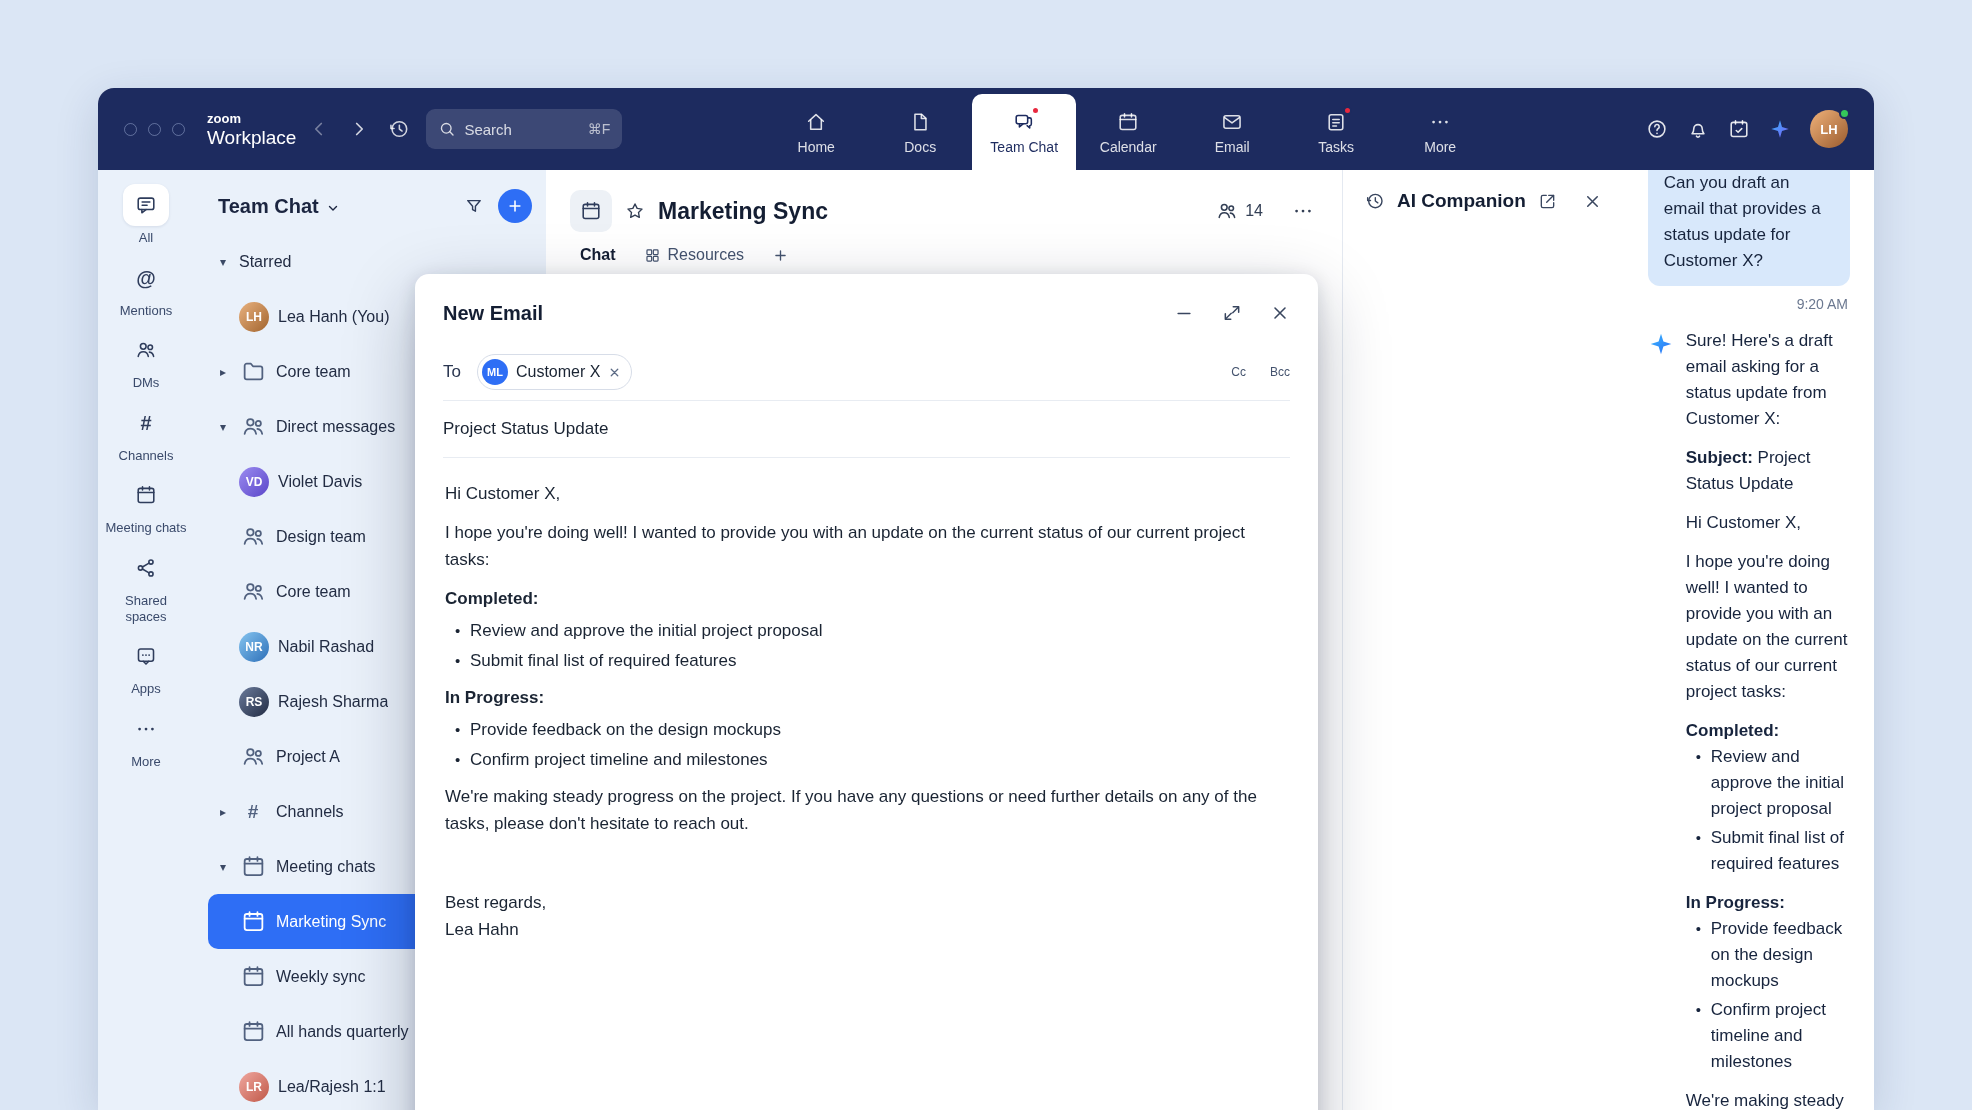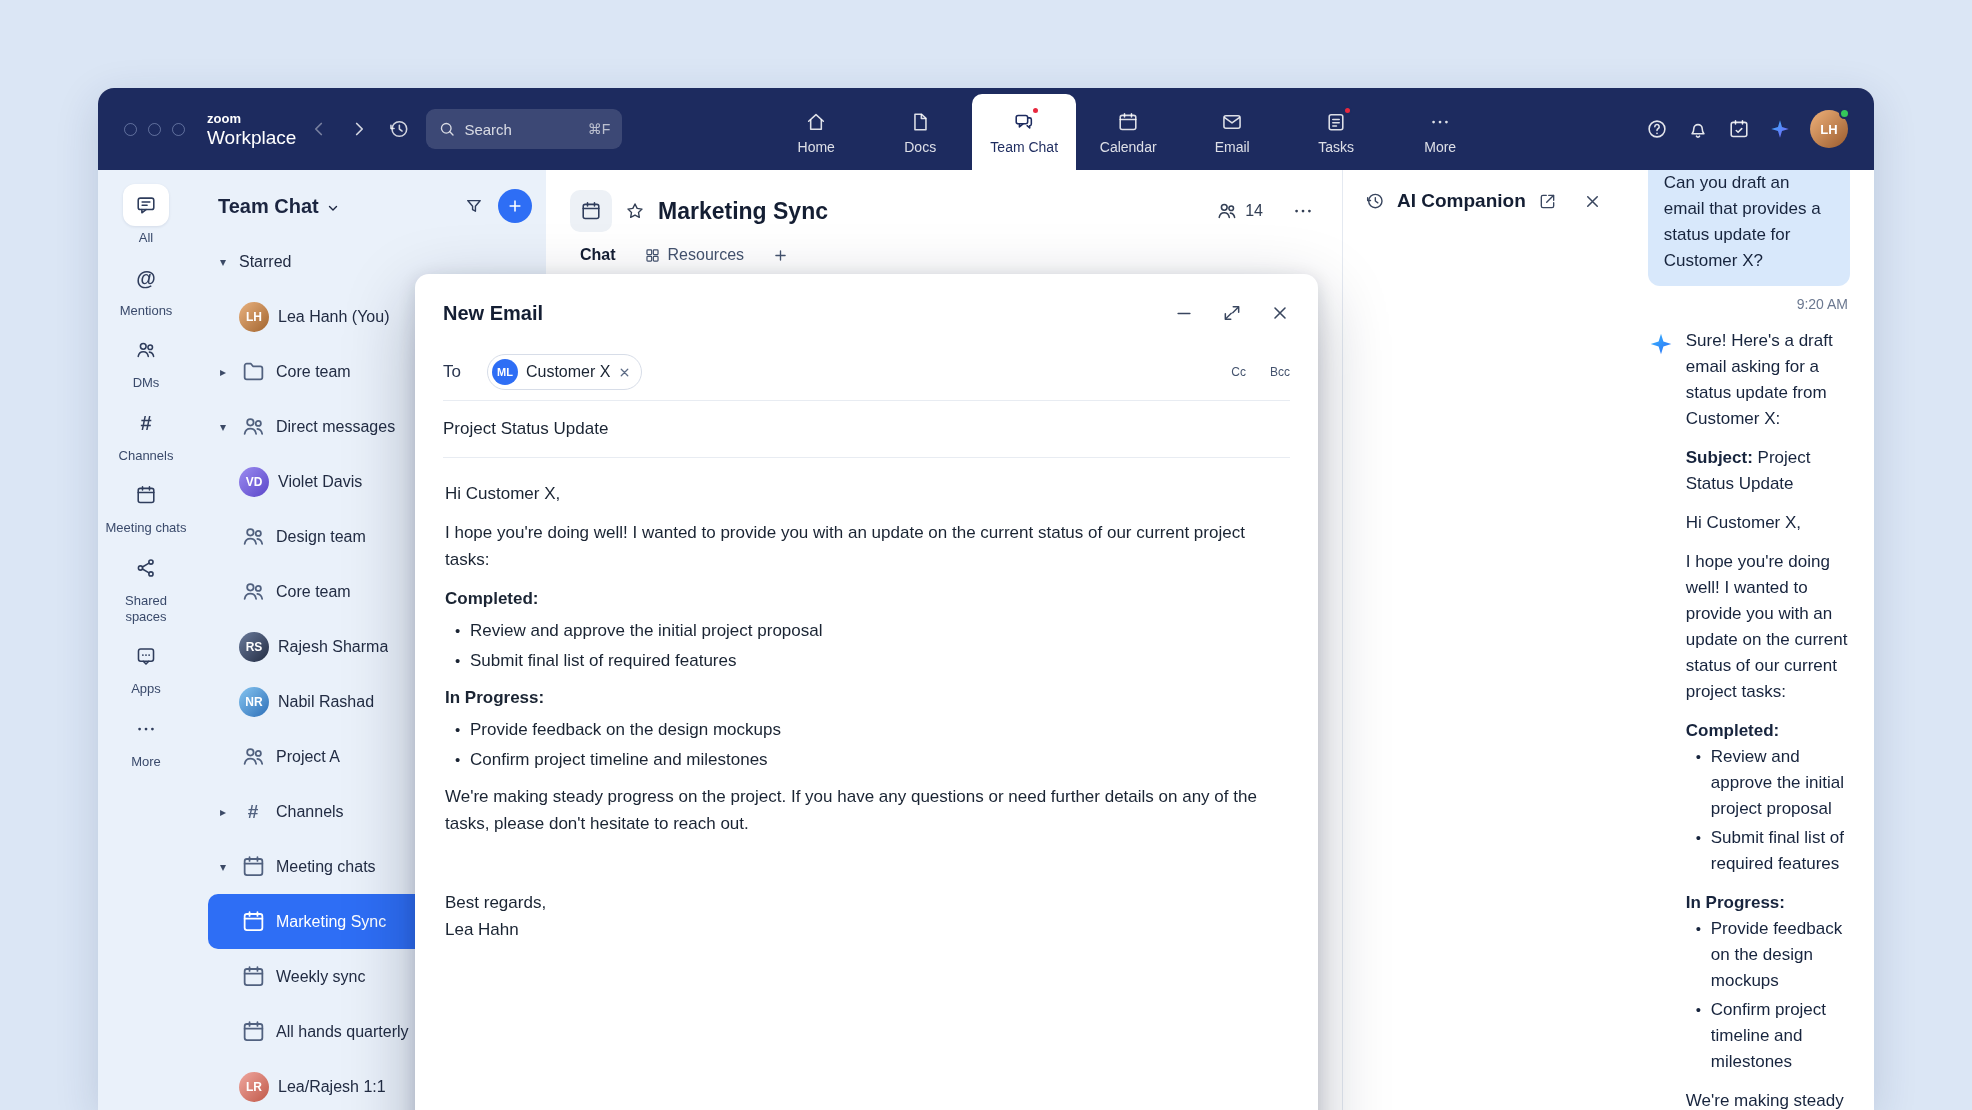--- a/index.html
+++ b/index.html
@@ -116,21 +116,21 @@
   .feedback { display:flex; gap:16px; padding:8px 0 20px; margin-left:38px; color:#43506a; }
 
   
   .modal { position:absolute; left:317px; top:186px; width:903px; height:996px; background:#fff;
            border-radius:14px; box-shadow:0 24px 70px rgba(10,20,50,.28), 0 4px 18px rgba(10,20,50,.14);
            display:flex; flex-direction:column; z-index:40; padding:0 28px; }
   .modal-header { display:flex; align-items:center; height:62px; margin-top:8px; }
   .modal-title { font-size:20px; font-weight:700; color:#141e33; }
   .modal-actions { margin-left:auto; display:flex; gap:28px; color:#39465f; }
   .field { display:flex; align-items:center; min-height:57px; border-bottom:1px solid #e8ecf2;
-           font-size:17px; color:#2a3650; gap:26px; }
+           font-size:17px; color:#2a3650; gap:16px; }
   .chip { display:flex; align-items:center; gap:8px; border:1px solid #d7dde8; border-radius:999px;
           padding:4px 10px 4px 4px; font-size:16px; color:#1a2433; cursor:pointer; }
   .chip-avatar { width:26px; height:26px; border-radius:50%; background:#2e6ef5; color:#fff; font-size:11px;
                  font-weight:700; display:flex; align-items:center; justify-content:center; }
   .chip-x { color:#5c6b85; display:flex; }
   .ccbcc { margin-left:auto; display:flex; gap:24px; color:#44536e; font-size:12px; }
   .ccbcc span { cursor:pointer; }
   .subject-row { color:#1a2433; }
   .editor { flex:1; padding:22px 2px 0; font-size:17px; line-height:27px; color:#1a2433; overflow:hidden; cursor:text; }
   .editor p { margin:0 0 12px; }
@@ -452,26 +452,26 @@
               <svg class="i" viewBox="0 0 24 24" fill="none" stroke="currentColor" stroke-width="1.7" stroke-linecap="round" stroke-linejoin="round">
                 <circle cx="9" cy="8" r="3.1"></circle>
                 <path d="M3.5 19c.6-3.2 2.9-5 5.5-5s4.9 1.8 5.5 5"></path>
                 <circle cx="16.6" cy="9" r="2.5"></circle>
                 <path d="M15.7 14.3c2.3.3 4.1 1.9 4.6 4.7"></path>
               </svg>
             </span>
           <span class="row-label">Core team</span>
         </div>
         <div class="row child">
+          <span class="avatar av-nr">NR</span>
+          <span class="row-label">Nabil Rashad</span>
+        </div>
+        <div class="row child">
           <span class="avatar av-rs">RS</span>
           <span class="row-label">Rajesh Sharma</span>
-        </div>
-        <div class="row child">
-          <span class="avatar av-nr">NR</span>
-          <span class="row-label">Nabil Rashad</span>
         </div>
         <div class="row child">
           <span class="row-icon">
               <svg class="i" viewBox="0 0 24 24" fill="none" stroke="currentColor" stroke-width="1.7" stroke-linecap="round" stroke-linejoin="round">
                 <circle cx="9" cy="8" r="3.1"></circle>
                 <path d="M3.5 19c.6-3.2 2.9-5 5.5-5s4.9 1.8 5.5 5"></path>
                 <circle cx="16.6" cy="9" r="2.5"></circle>
                 <path d="M15.7 14.3c2.3.3 4.1 1.9 4.6 4.7"></path>
               </svg>
             </span>

